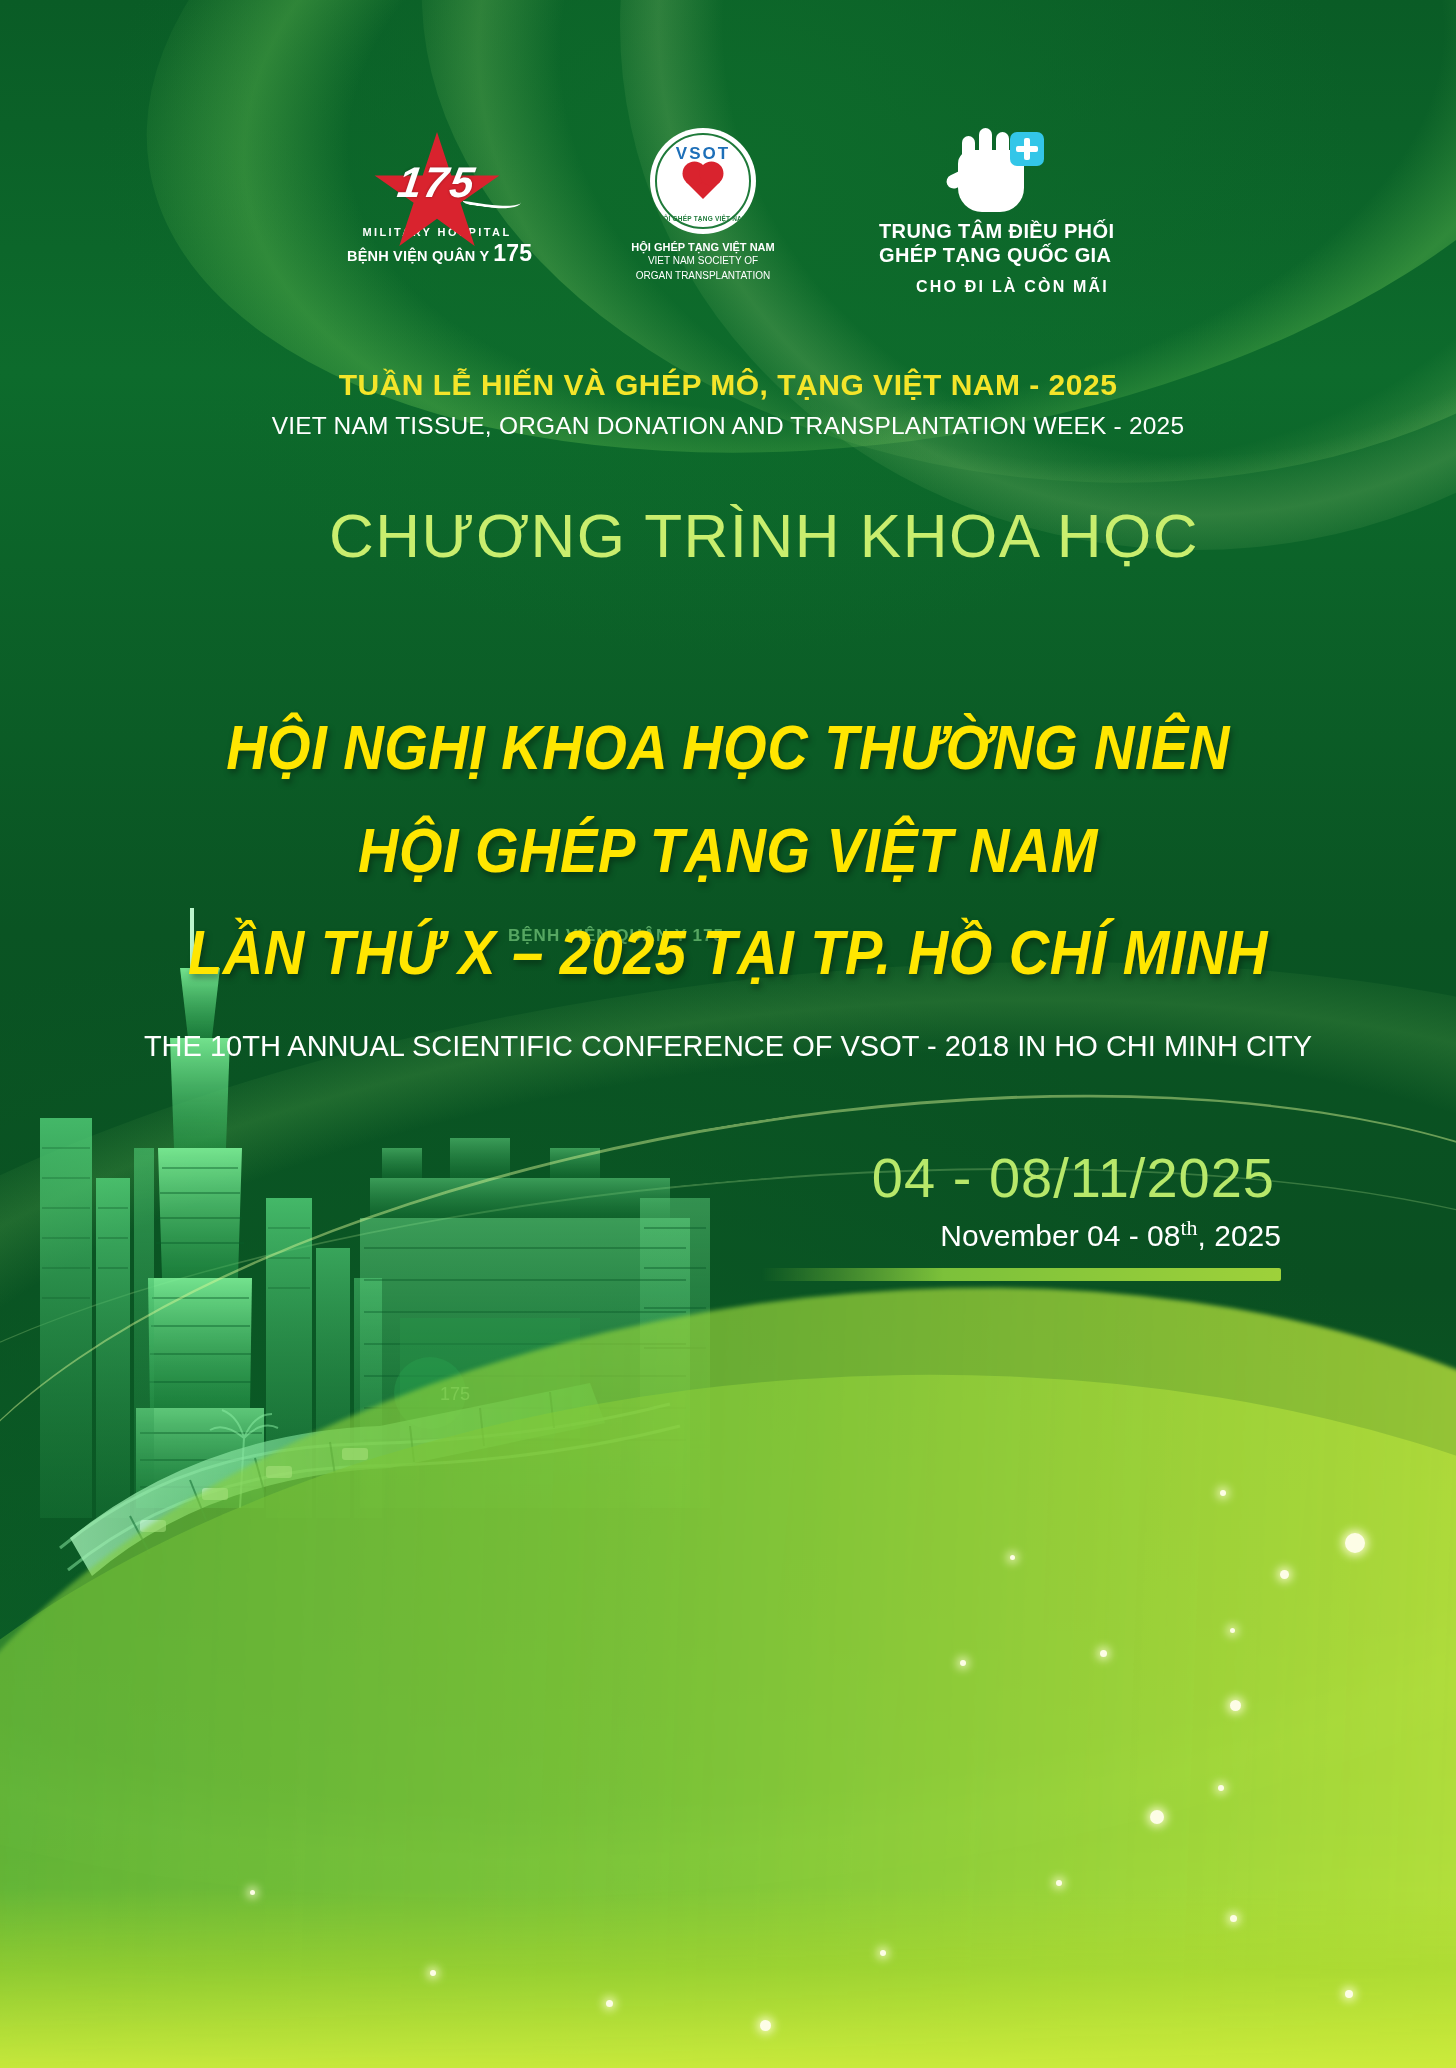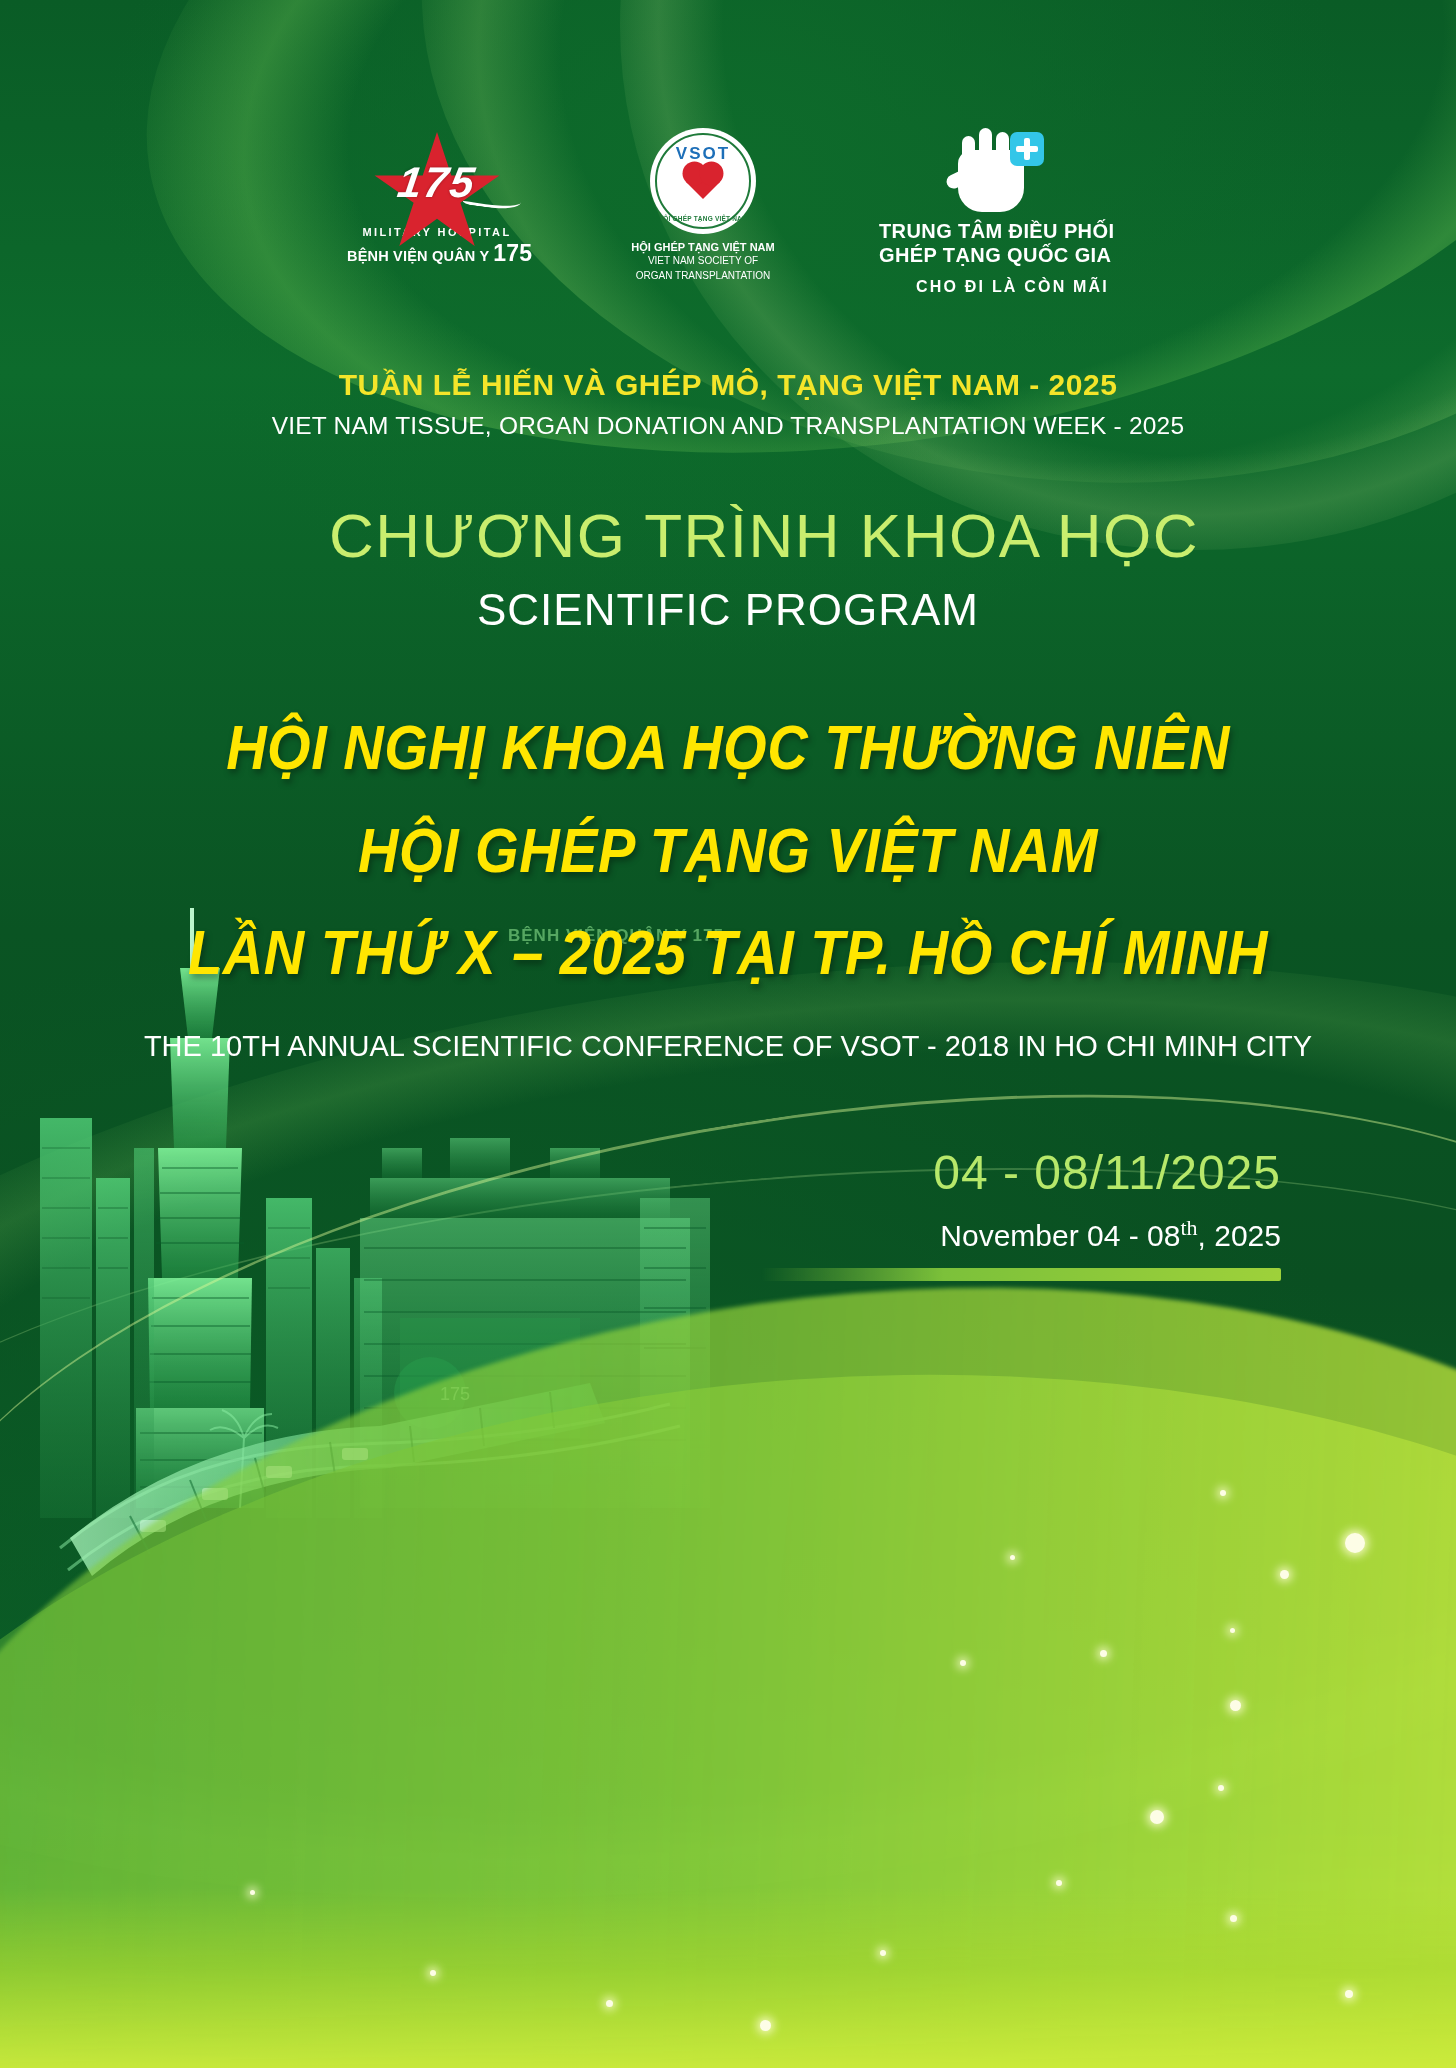--- a/index.html
+++ b/index.html
@@ -316,23 +316,23 @@
     text-align: center;
     color: #ffffff;
     font-size: 29px;
     font-weight: 500;
   }
 
   
   .date-vn {
     position: absolute;
     top: 1145px;
-    right: 175px;
+    right: 181px;
     color: #b7e86a;
-    font-size: 48px;
+    font-size: 56px;
     font-weight: 500;
     letter-spacing: 1px;
   }
   .date-en {
     position: absolute;
     top: 1215px;
     right: 175px;
     color: #ffffff;
     font-size: 30px;
     font-weight: 400;
@@ -571,21 +571,20 @@
       <div class="n1">TRUNG TÂM ĐIỀU PHỐI</div>
       <div class="n2">GHÉP TẠNG QUỐC GIA</div>
       <div class="n3">CHO ĐI LÀ CÒN MÃI</div>
     </div>
   </div>
 
   <div class="week-vn">TUẦN LỄ HIẾN VÀ GHÉP MÔ, TẠNG VIỆT NAM - 2025</div>
   <div class="week-en">VIET NAM TISSUE, ORGAN DONATION AND TRANSPLANTATION WEEK - 2025</div>
 
   <div class="prog-vn">CHƯƠNG TRÌNH KHOA HỌC</div>
-  <div class="prog-en">SCIENTIFIC PROGRAM</div>
 
   <div class="title-yellow t-line1">HỘI NGHỊ KHOA HỌC THƯỜNG NIÊN</div>
   <div class="title-yellow t-line2">HỘI GHÉP TẠNG VIỆT NAM</div>
   <div class="title-yellow t-line3">LẦN THỨ X – 2025 TẠI TP. HỒ CHÍ MINH</div>
 
   <div class="title-en">THE 10TH ANNUAL SCIENTIFIC CONFERENCE OF VSOT - 2018 IN HO CHI MINH CITY</div>
 
   <div class="date-vn">04 - 08/11/2025</div>
   <div class="date-en">
     <span>November 04 - 08</span><sup>th</sup><span>, 2025</span>

